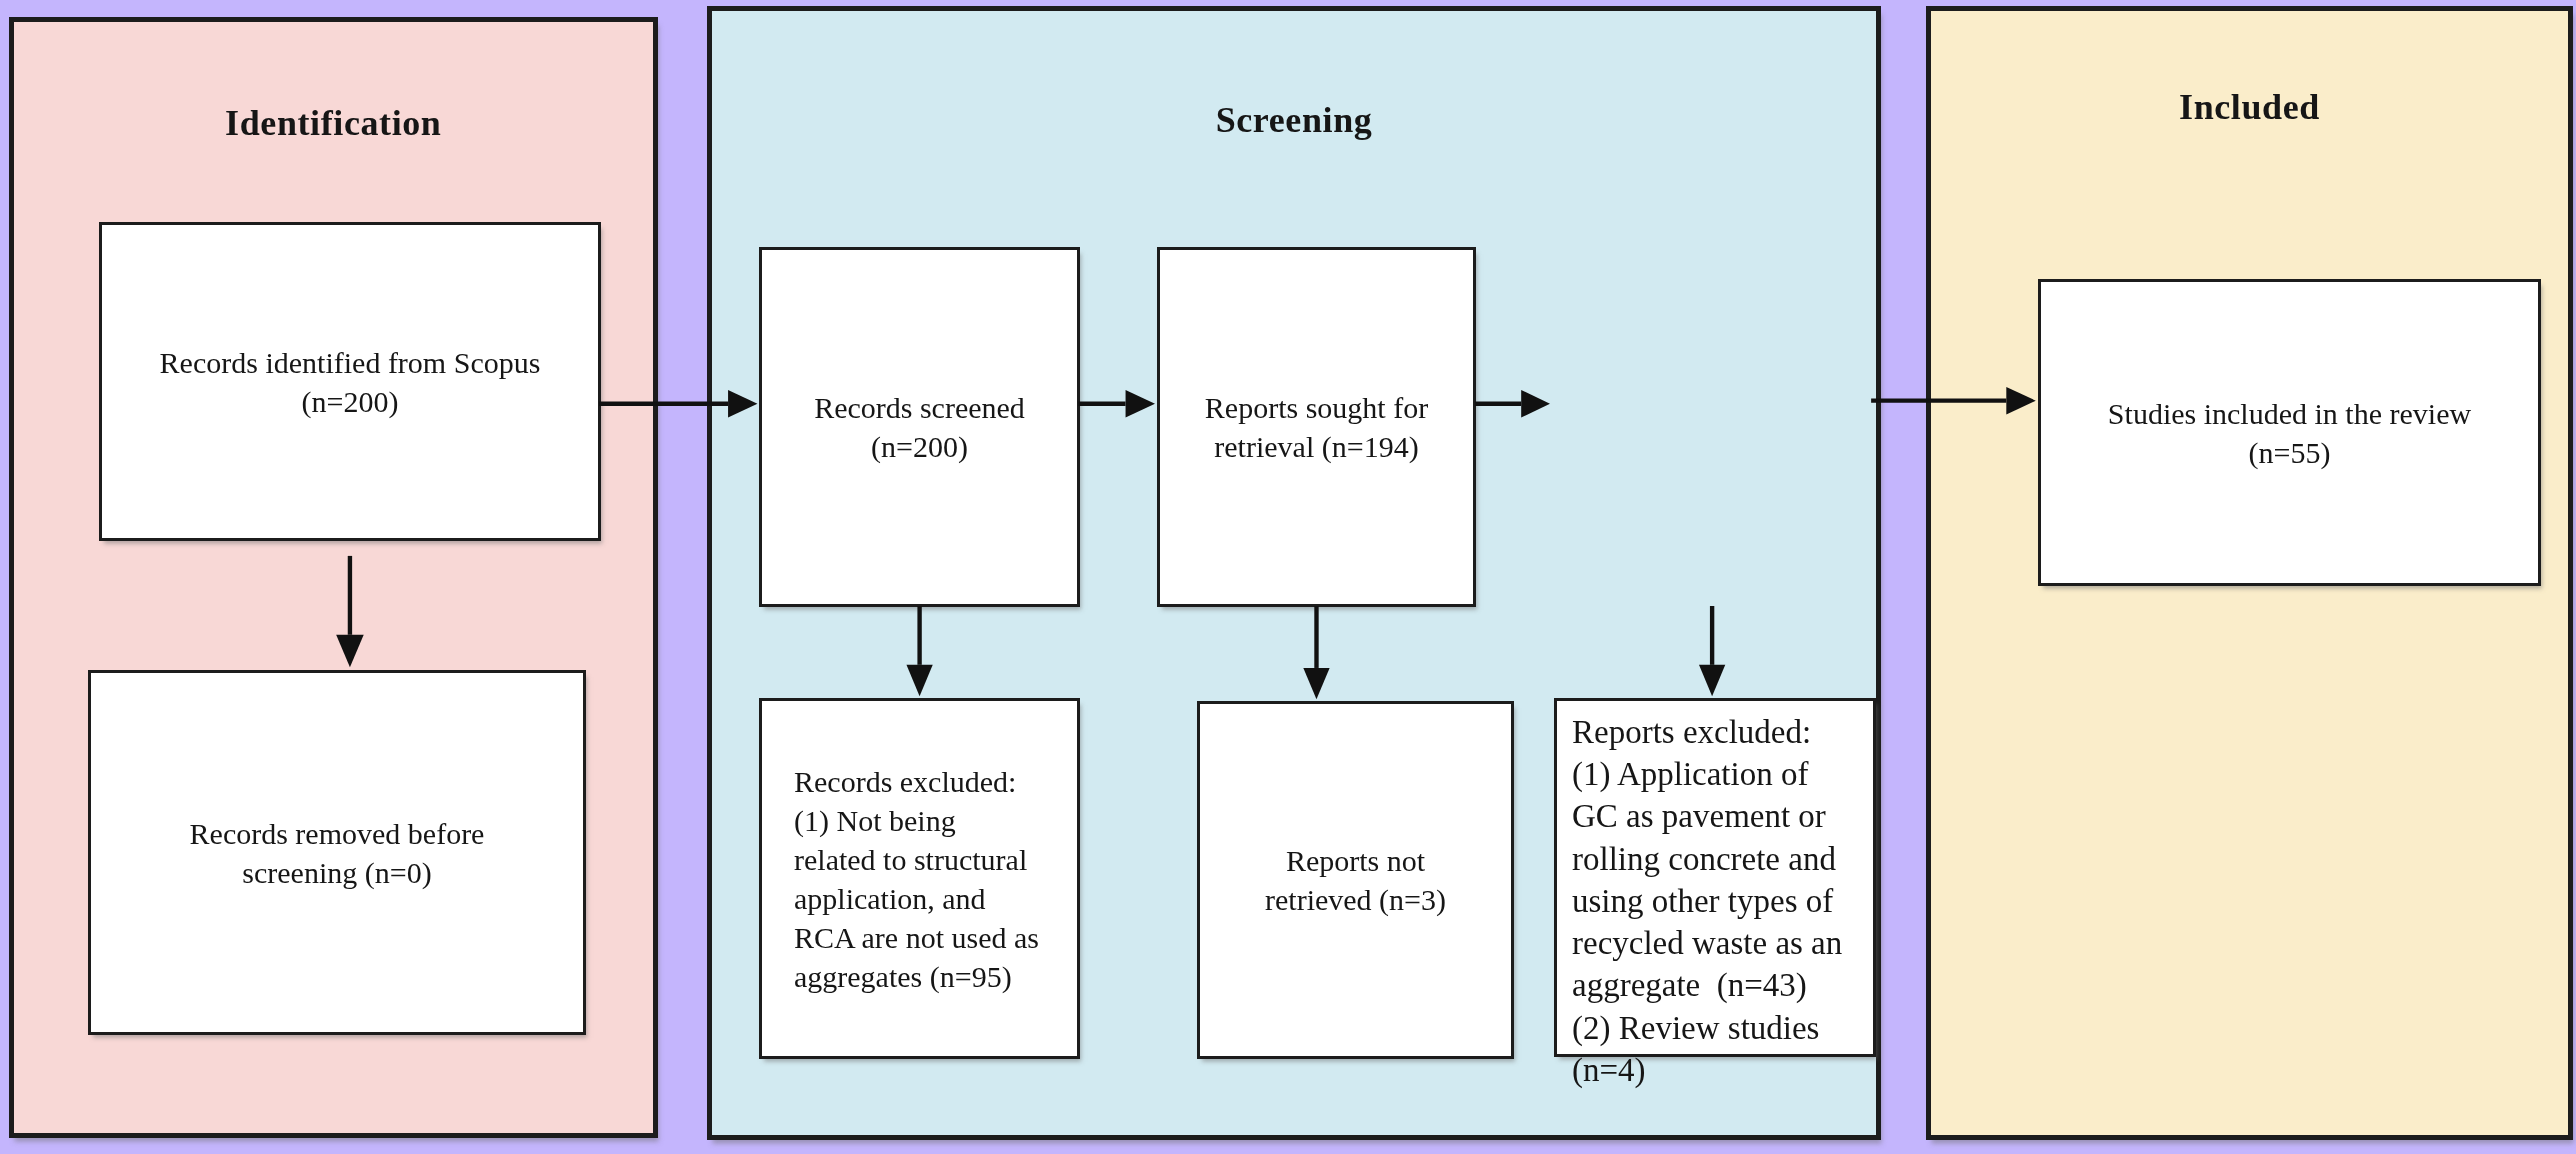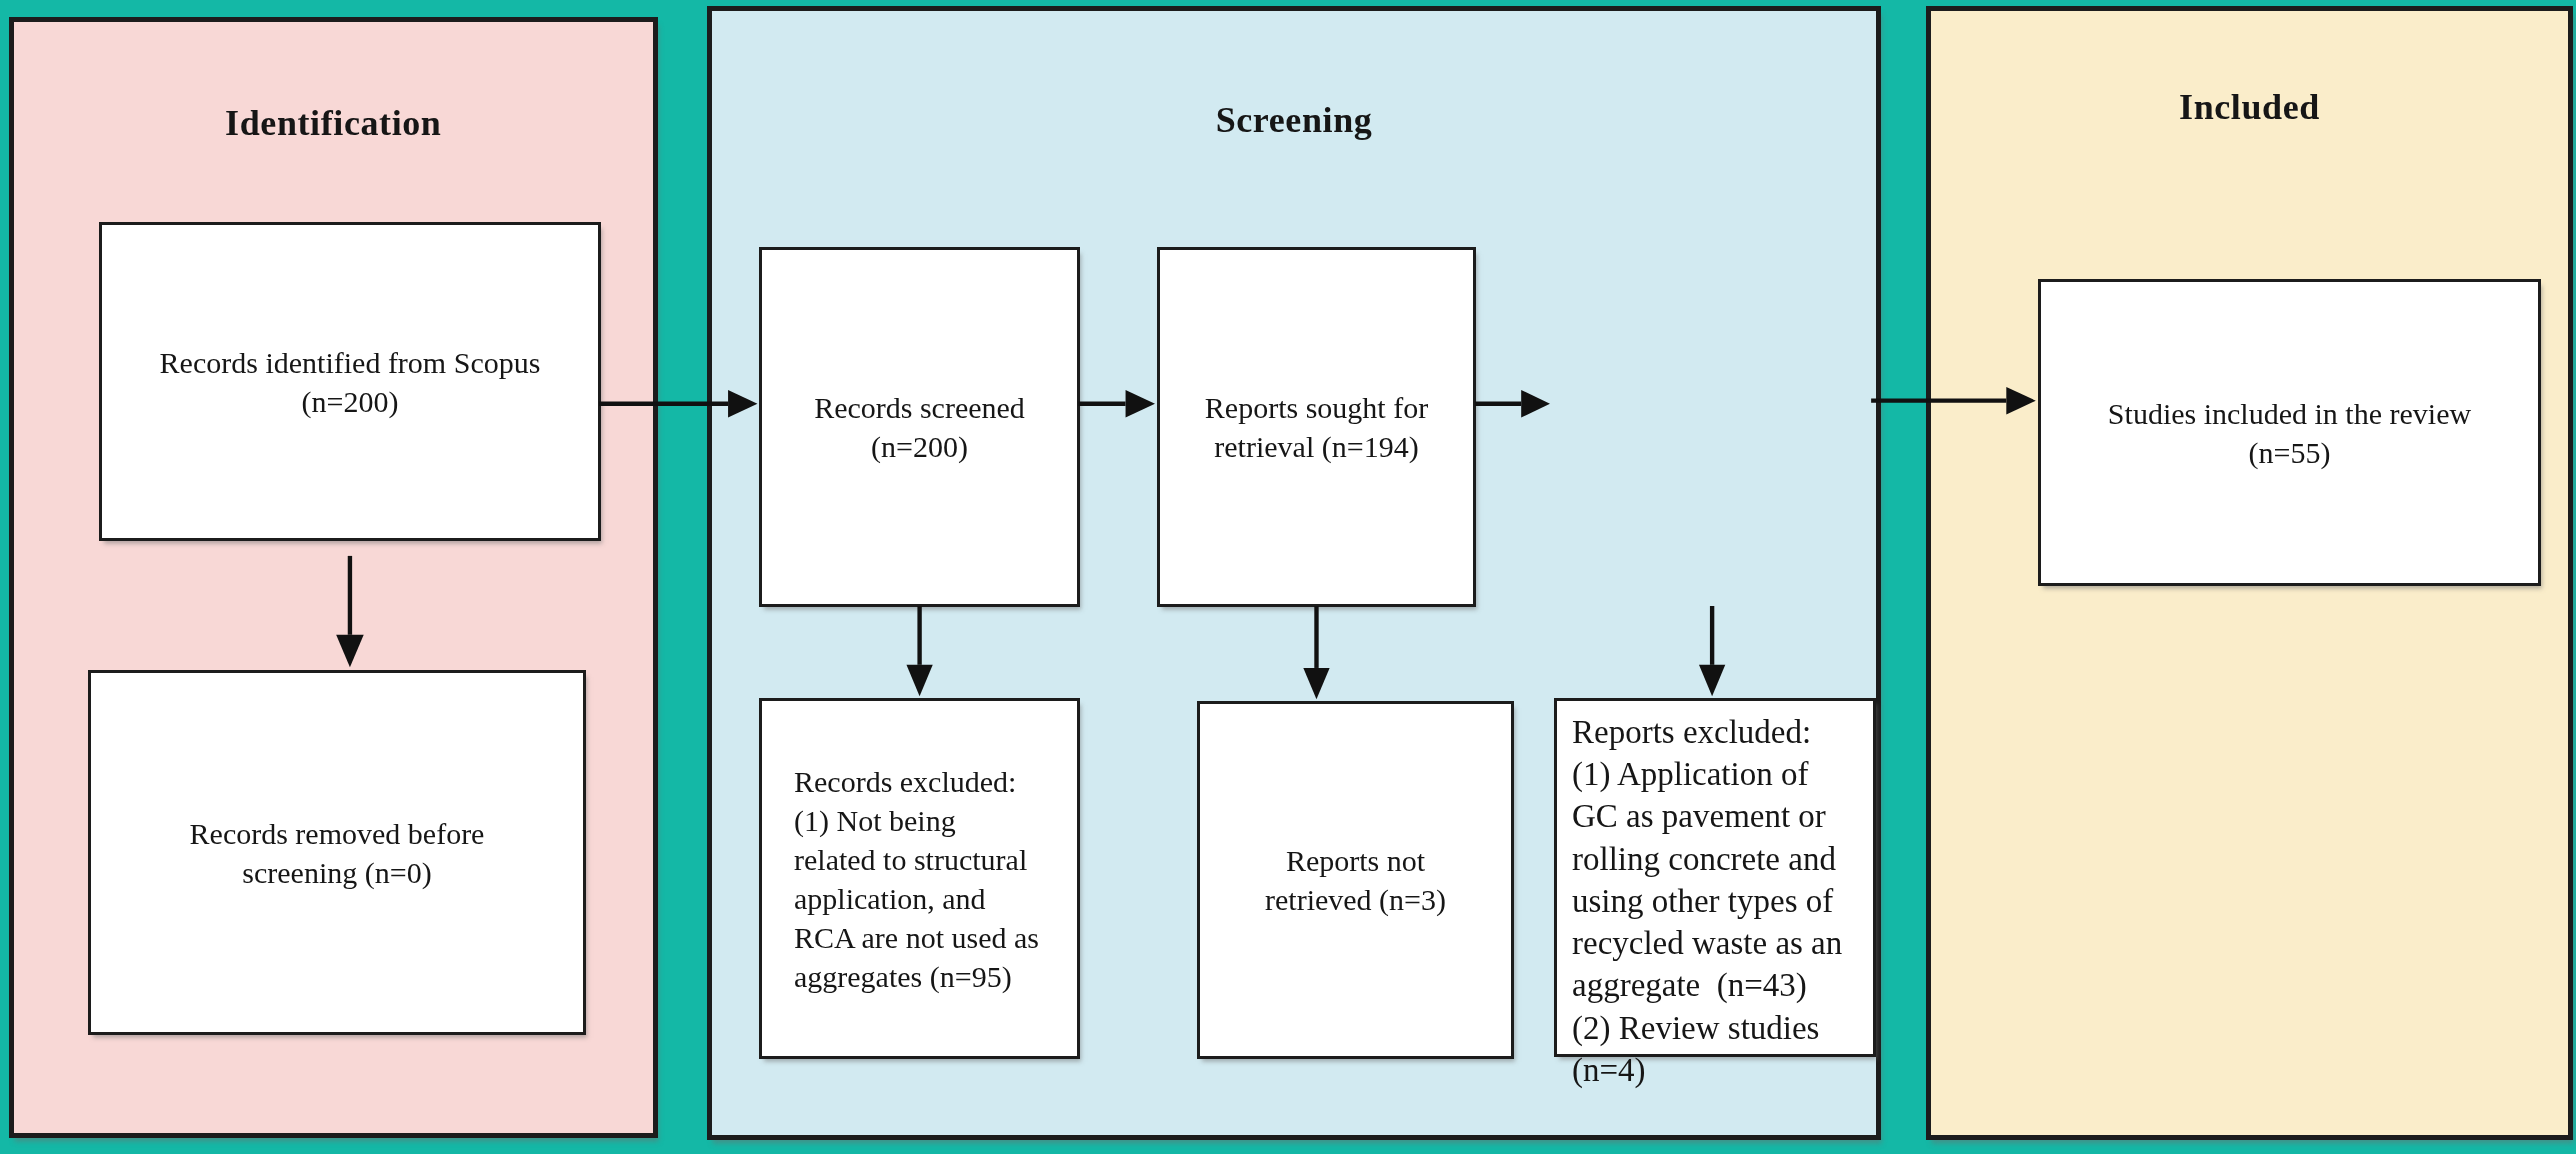--- a/index.html
+++ b/index.html
@@ -7,21 +7,21 @@
     padding: 0;
     background: #ffffff;
     width: 2576px;
     height: 1155px;
     font-family: "Liberation Serif", "DejaVu Serif", serif;
   }
   #canvas {
     position: relative;
     width: 2576px;
     height: 1155px;
-    background: #14b8a6;
+    background: #c4b5fd;
     overflow: hidden;
   }
   .panel {
     position: absolute;
     border: 5px solid #1c1c1c;
     box-sizing: border-box;
     box-shadow: 3.1px 5.6px 5px -1.9px rgba(110,110,110,0.5);
   }
   .panel-title {
     position: absolute;

